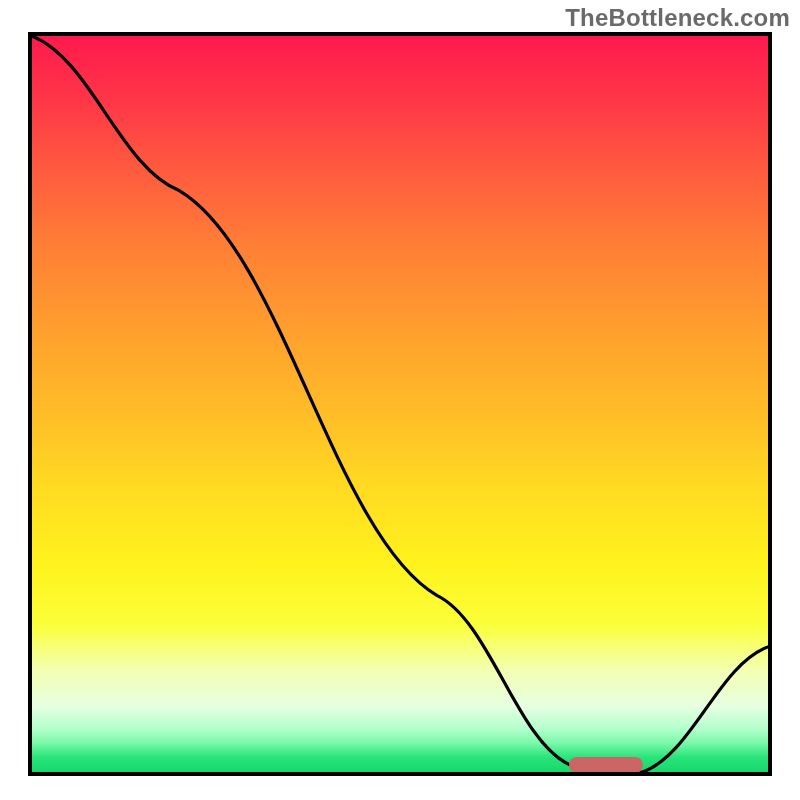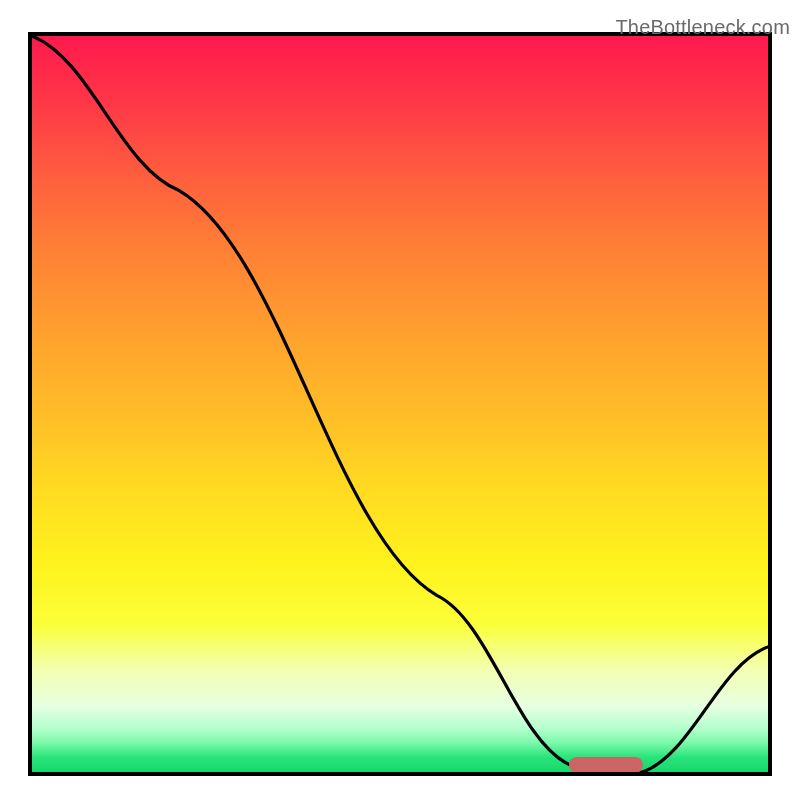--- a/index.html
+++ b/index.html
@@ -11,24 +11,24 @@
     font-family: Arial, Helvetica, sans-serif;
     overflow: hidden;
   }
   .frame {
     position: relative;
     width: 800px;
     height: 800px;
   }
   .watermark {
     position: absolute;
-    top: 16px;
+    top: 4px;
     right: 10px;
-    font-size: 20px;
-    font-weight: 400;
+    font-size: 24px;
+    font-weight: 700;
     color: #6a6a6a;
     letter-spacing: 0.2px;
     z-index: 50;
   }
   .plot-outer {
     position: absolute;
     left: 28px;
     top: 32px;
     width: 744px;
     height: 744px;

